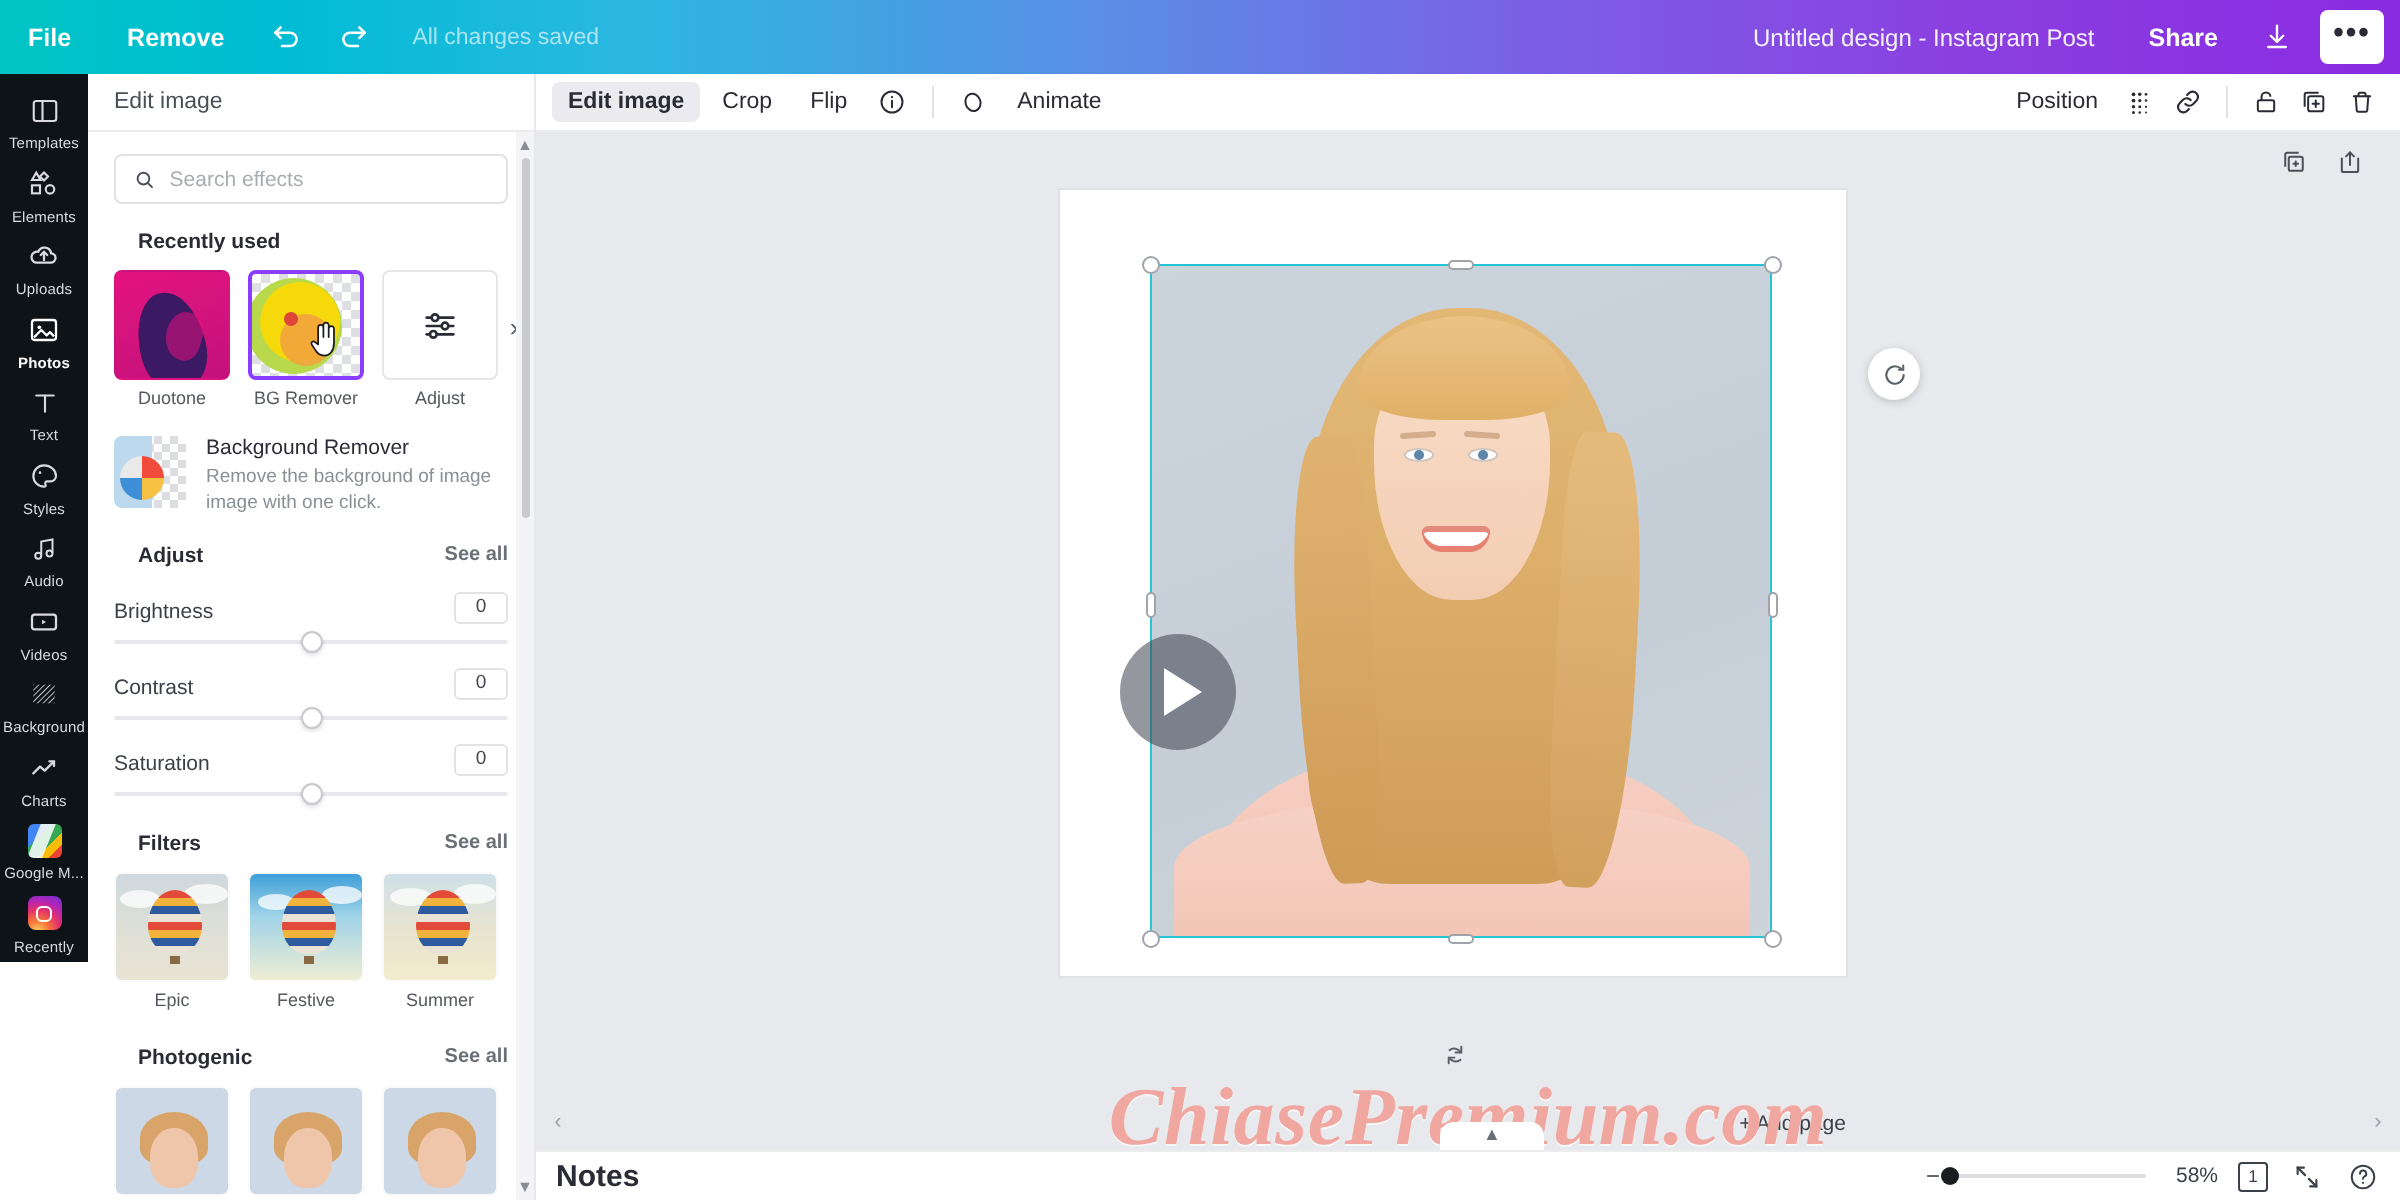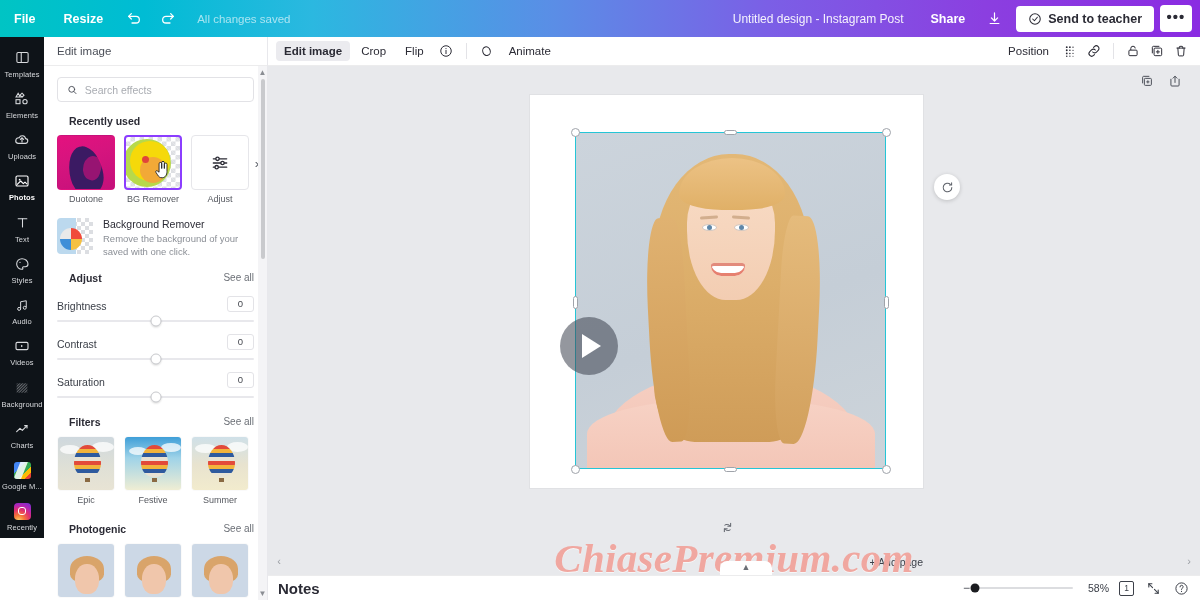--- a/index.html
+++ b/index.html
@@ -69,21 +69,21 @@
     background: #fff; color: #2b2b35;
     width: 32px; height: 27px; border-radius: 4px;
     margin-left: 6px; display: flex; align-items: center;
     justify-content: center; font-size: 15px; font-weight: 700;
     letter-spacing: 1px; cursor: pointer; padding-bottom: 5px;
   }
 
   
   .rail {
     position: absolute; top: 37px; left: 0;
-    width: 44px; height: 501px;
+    width: 44px; height: 444px;
     background: #0e1318;
     display: flex; flex-direction: column; align-items: center;
     padding-top: 6px;
     overflow: hidden;
   }
   .rail-item {
     width: 44px; height: 53px;
     display: flex; flex-direction: column;
     align-items: center; justify-content: center;
     gap: 3px; cursor: pointer;
@@ -146,21 +146,21 @@
     border: 0; outline: 0; font-size: 10.5px; color: #8e9196;
     font-family: "Liberation Sans", sans-serif; width: 100%; background: transparent;
   }
   .searchbox input::placeholder { color: #a9acb2; }
 
   .sec-title {
     font-size: 10.5px; font-weight: 700; color: #2b2b35;
     margin-top: 13px; display: flex; align-items: center; padding-left: 12px;
   }
   .sec-title .see-all {
-    margin-left: auto; font-size: 10px; font-weight: 400; color: #6b6f76;
+    margin-left: auto; font-size: 10px; font-weight: 700; color: #6b6f76;
     cursor: pointer;
   }
 
   .thumbrow { display: flex; gap: 9px; margin-top: 8px; position: relative; }
   .thumbcell { width: 58px; display: flex; flex-direction: column; align-items: center; gap: 4px; cursor: pointer; }
   .thumb {
     width: 58px; height: 55px; border-radius: 4px; overflow: hidden;
     position: relative; border: 1px solid transparent; background: #fafafa;
   }
   .thumb.sel { border: 2px solid #8b3dff; }
@@ -477,21 +477,21 @@
 </style>
 </head>
 <body>
 
 <div class="topbar">
   <div class="tb-left">
     <div class="tb-item">
       <span>File</span>
     </div>
     <div class="tb-item">
-      <span>Resize</span>
+      <span>Remove</span>
     </div>
     <div class="tb-icon-btn">
       <svg width="16" height="16" viewBox="0 0 24 24" fill="none" stroke="#fff" stroke-width="1.9" stroke-linecap="round" stroke-linejoin="round">
         <path d="M4 8h11a5 5 0 0 1 0 10h-6"></path>
           <polyline points="8 4 4 8 8 12"></polyline>
       </svg>
     </div>
     <div class="tb-icon-btn">
       <svg width="16" height="16" viewBox="0 0 24 24" fill="none" stroke="#fff" stroke-width="1.9" stroke-linecap="round" stroke-linejoin="round">
         <path d="M20 8H9a5 5 0 0 0 0 10h6"></path>
@@ -503,27 +503,20 @@
 
   <div class="tb-right">
     <div class="tb-title">Untitled design - Instagram Post</div>
     <div class="tb-share">Share</div>
     <div class="tb-dl">
       <svg width="15" height="15" viewBox="0 0 24 24" fill="none" stroke="#fff" stroke-width="1.9" stroke-linecap="round" stroke-linejoin="round">
         <path d="M12 3v12"></path>
           <polyline points="7 11 12 16 17 11"></polyline>
           <path d="M5 20h14"></path>
       </svg>
-    </div>
-    <div class="tb-send">
-      <svg width="14" height="14" viewBox="0 0 24 24" fill="none" stroke="#2b2b35" stroke-width="1.8" stroke-linecap="round" stroke-linejoin="round">
-        <circle cx="12" cy="12" r="9"></circle>
-          <polyline points="8 12 11 15 16 9"></polyline>
-      </svg>
-      <span>Send to teacher</span>
     </div>
     <div class="tb-more">•••</div>
   </div>
 </div>
 
 <div class="rail">
 
   <div class="rail-item">
     <span class="ri-ico">
       <svg width="15" height="15" viewBox="0 0 24 24" fill="none" stroke="currentColor" stroke-width="1.7">
@@ -704,21 +697,21 @@
       </svg>
     </div>
 
     <div class="bgr-card">
       <div class="bgr-thumb">
         <span class="sky"></span>
           <span class="ball"></span>
       </div>
       <div class="bgr-txt">
         <h4>Background Remover</h4>
-        <p>Remove the background of your saved with one click.</p>
+        <p>Remove the background of image image with one click.</p>
       </div>
     </div>
 
     <div class="sec-title">
       <span>Adjust</span>
       <span class="see-all">See all</span>
     </div>
 
     <div class="sl-row">
       <div class="sl-head">

